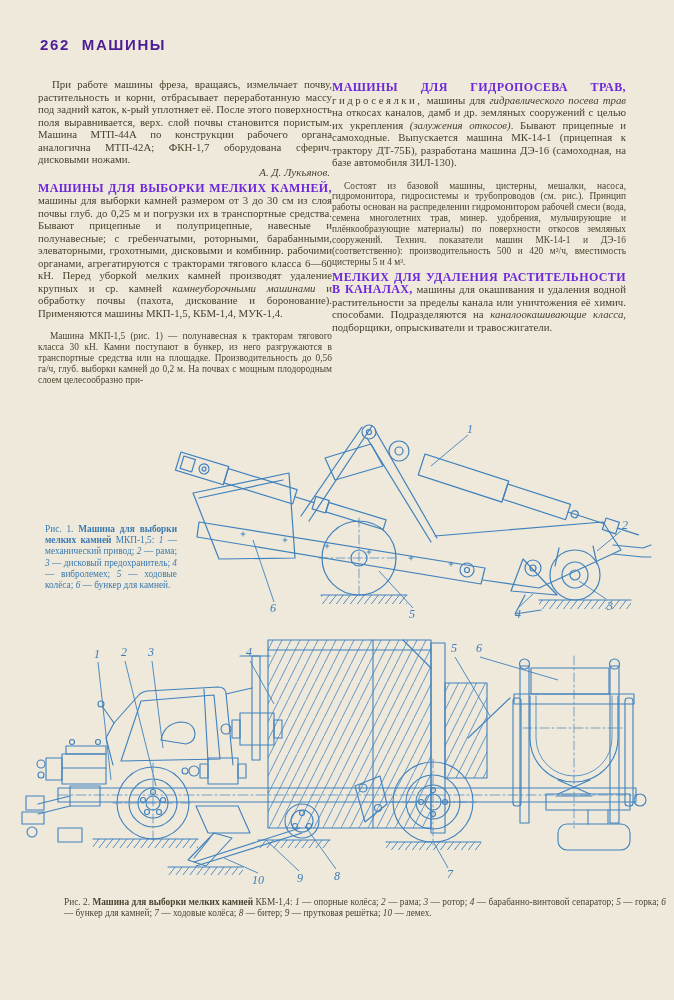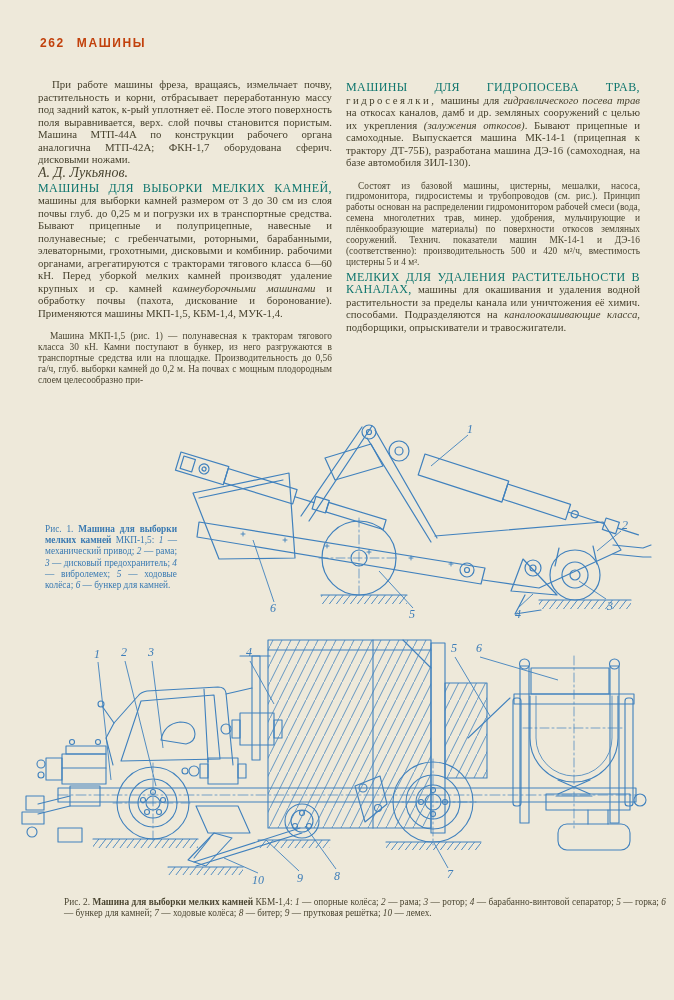--- a/index.html
+++ b/index.html
@@ -5,42 +5,42 @@
   html,body{margin:0;padding:0;}
   body{
     width:674px;height:1000px;position:relative;overflow:hidden;
     background:#eee9da;
     font-family:"Liberation Serif", serif;
     color:#48432f;
   }
   .running-head{
     position:absolute;left:40px;top:36px;
     font-family:"Liberation Sans", sans-serif;
-    font-weight:bold;font-size:12px;letter-spacing:1.6px;
-    color:#c2410c;white-space:nowrap;
+    font-weight:bold;font-size:15px;letter-spacing:1.6px;
+    color:#4c1d95;white-space:nowrap;
   }
   .running-head .num{margin-right:12px;}
   .cols{
     position:absolute;left:38px;top:78px;width:602px;height:346px;
-    display:flex;gap:14px;overflow:hidden;
+    display:flex;overflow:hidden;
   }
   .col{width:294px;}
   p{margin:0;}
   .body-p{
     font-size:10.8px;line-height:12.5px;text-align:justify;
     color:#47422e;
   }
   .indent{text-indent:14px;}
   .author-line{
-    font-style:italic;font-size:14px;line-height:11px;
+    text-align:right;font-style:italic;font-size:11px;line-height:11px;
     margin:1px 2px 4px 0;color:#4a4531;
   }
   .entry{margin-top:3px;}
   .entry-head{
-    font-weight:normal;font-size:12px;letter-spacing:0.4px;color:#0f766e;
+    font-weight:bold;font-size:12px;letter-spacing:0.4px;color:#6d28d9;
   }
   .petit{
     font-size:9.4px;line-height:10.9px;text-align:justify;
     color:#4a4531;margin-top:12px;
   }
   .petit.indent{text-indent:12px;}
   .sp{letter-spacing:2.5px;}
   .fig1-section{position:absolute;left:36px;top:418px;width:618px;height:232px;}
   .fig1-caption{
     position:absolute;left:9px;top:106px;width:132px;

